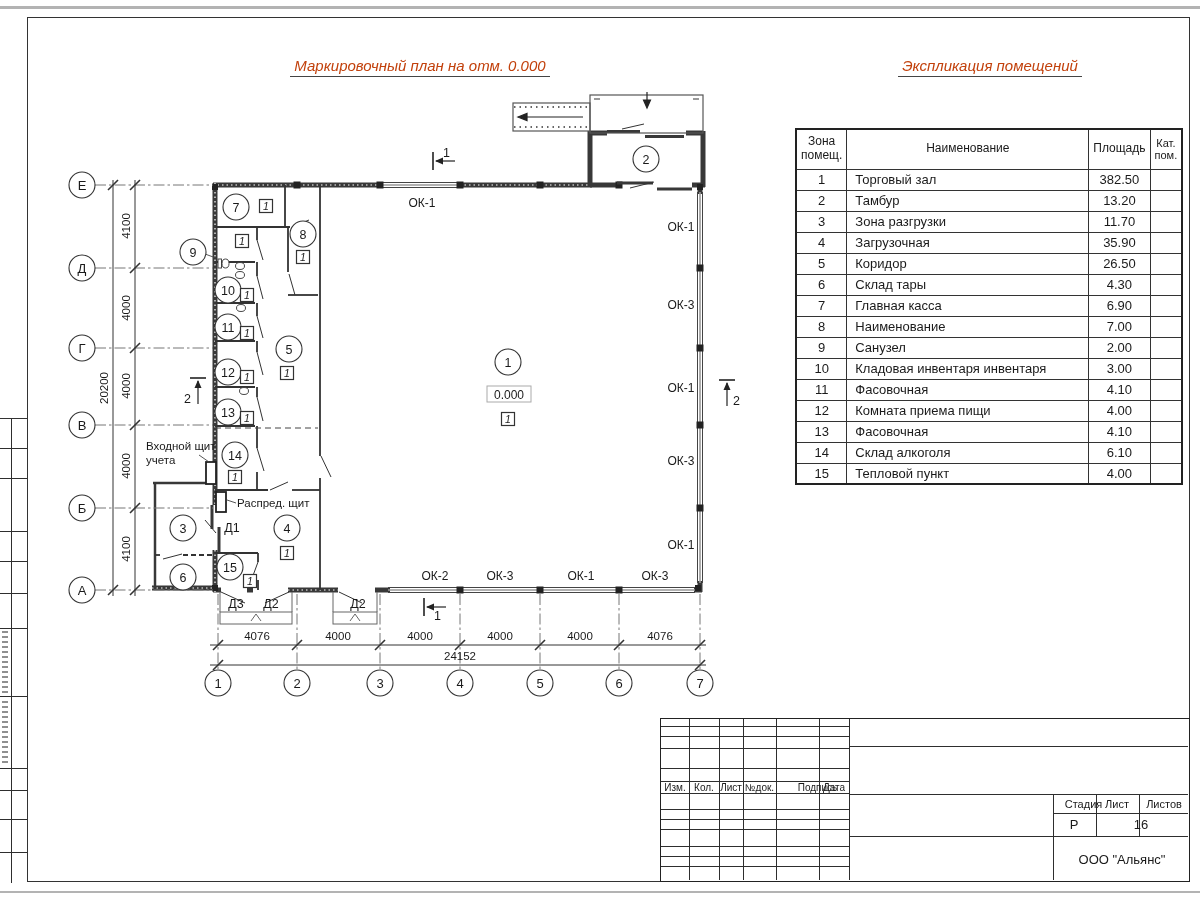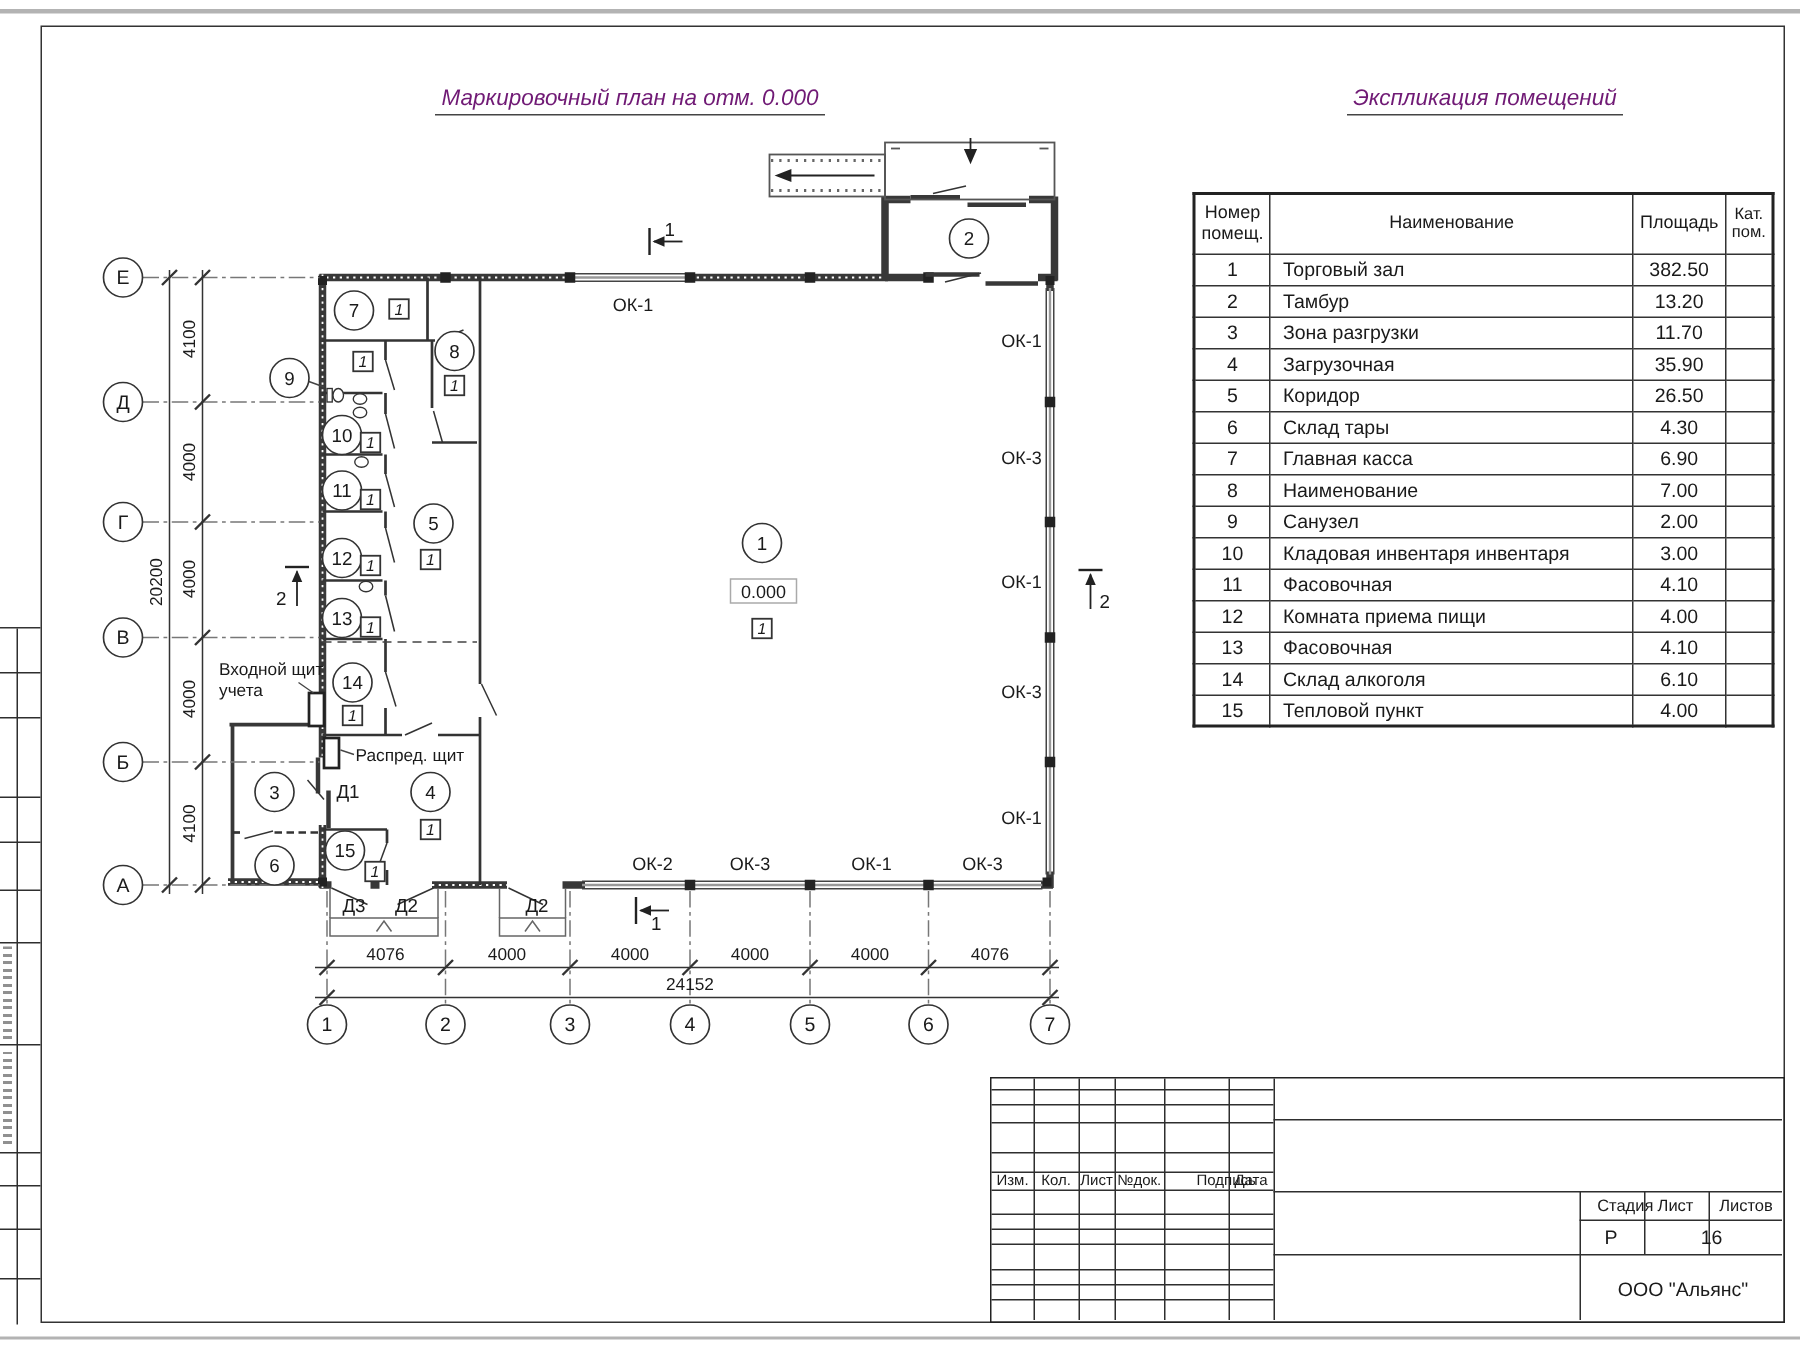--- a/index.html
+++ b/index.html
@@ -1,21 +1,21 @@
 <!DOCTYPE html>
 <html><head>
 <meta charset="utf-8">
 <style>
   html,body{margin:0;padding:0;background:#e8e8e8;}
   #sheet{position:relative;width:1200px;height:900px;background:#ffffff;overflow:hidden;
          font-family:"Liberation Sans","DejaVu Sans",sans-serif;color:#1a1a1a;}
   .abs{position:absolute;}
   .line{position:absolute;background:#2e2e2e;}
   .gray-edge{position:absolute;background:#b3b3b3;}
-  .title{position:absolute;font-style:italic;font-size:15px;color:#701a75;text-align:center;}
+  .title{position:absolute;font-style:italic;font-size:15px;color:#c2410c;text-align:center;}
   .title span{border-bottom:1.4px solid #444;padding:0 4px 2px 4px;}
   
   #schedule{position:absolute;left:795px;top:128px;border-collapse:collapse;table-layout:fixed;}
   #schedule td,#schedule th{border:1px solid #333;font-weight:normal;font-size:13px;
       padding:0 4px;overflow:hidden;white-space:nowrap;}
   #schedule{border:2px solid #222;}
   #schedule th{font-size:12px;white-space:normal;line-height:1.15;}
   #schedule .hdr{height:40px;}
   #schedule .r{height:21px;}
   .c{text-align:center;}
@@ -61,21 +61,21 @@
 
 <table id="schedule">
   <colgroup>
         <col style="width:45px">
         <col style="width:242px">
         <col style="width:58px">
         <col style="width:32px">
       </colgroup>
   <thead>
     <tr class="hdr">
-      <th>Номер помещ.</th>
+      <th>Зона помещ.</th>
       <th>Наименование</th>
       <th>Площадь</th>
       <th style="font-size:11px">Кат. пом.</th>
     </tr>
   </thead>
   <tbody id="schedule-body">
         <tr class="r">
           <td class="c">1</td>
           <td class="l">Торговый зал</td>
           <td class="c">382.50</td>

